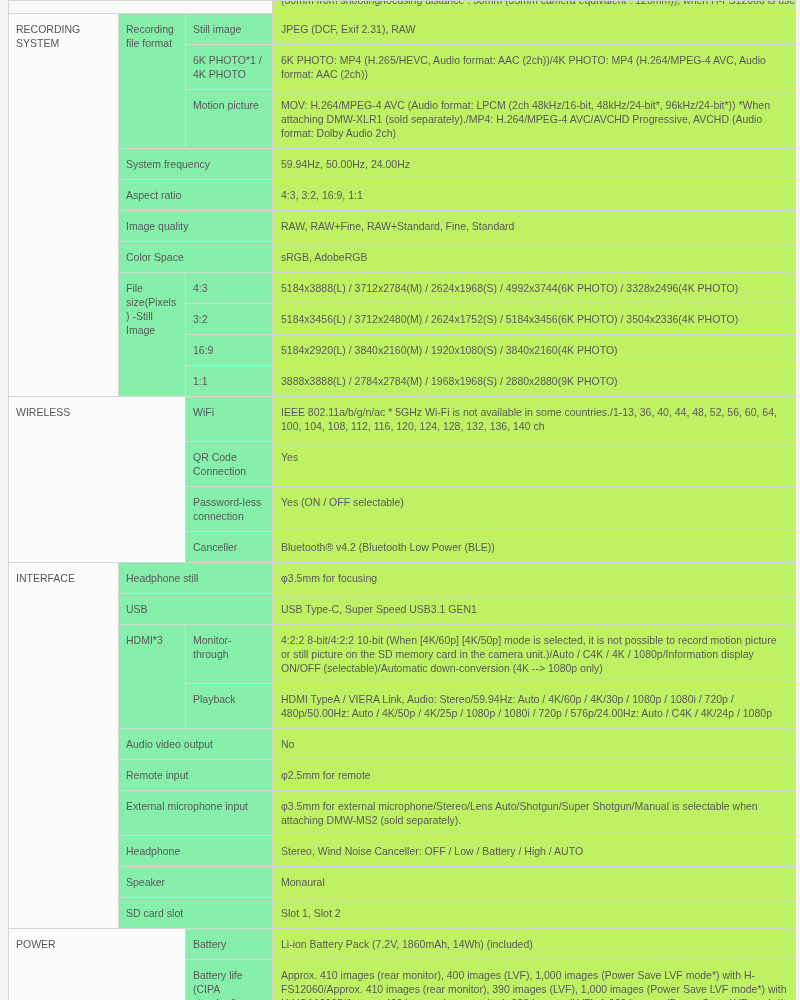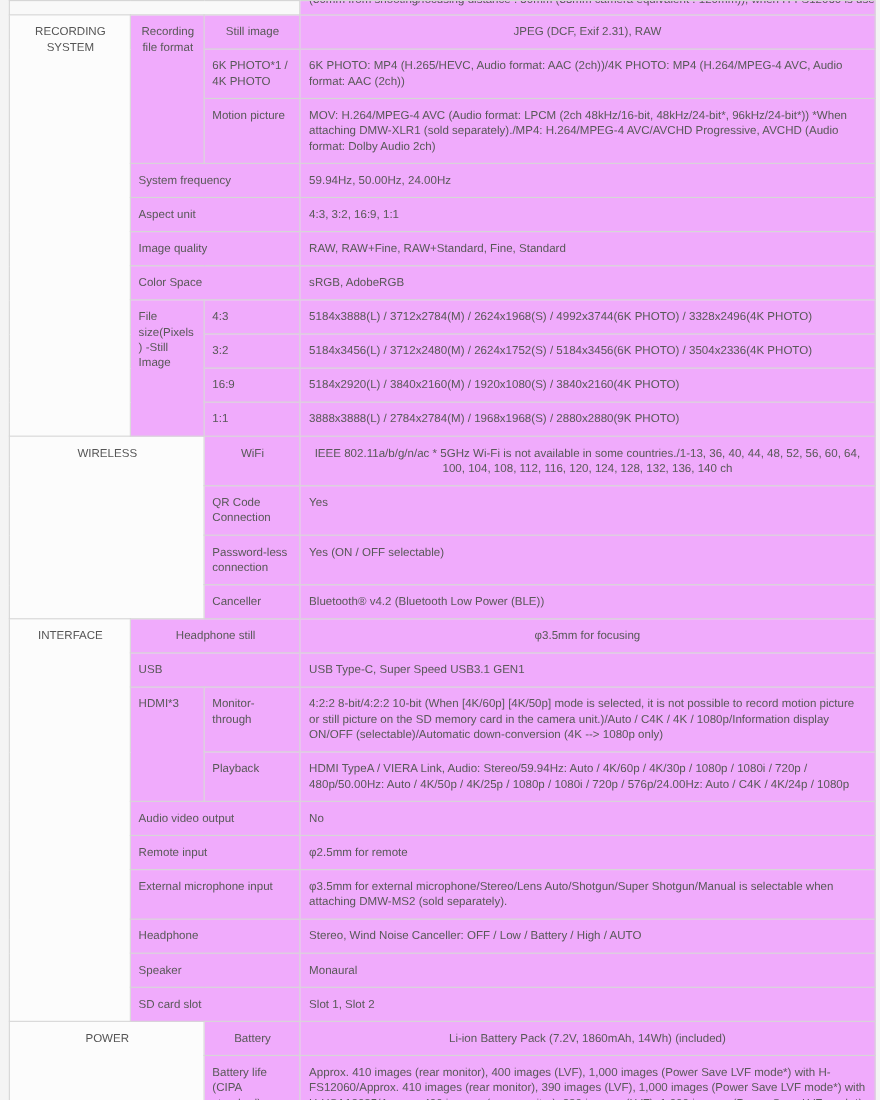--- a/index.html
+++ b/index.html
@@ -29,30 +29,29 @@
     vertical-align: top;
     overflow-wrap: break-word;
     word-wrap: break-word;
   }
   td.cat {
     background: #fcfcfc;
     padding: 8px 6px 8px 7px;
     color: #555;
   }
   td.grp, td.lbl {
-    background: #f0abfc;
+    background: #86efac;
     padding: 8px 6px 8px 7px;
   }
   td.val {
-    background: #f0abfc;
+    background: #bef264;
     padding: 8px 8px 8px 8px;
   }
   tr.sec > td {
     border-top: 1px solid #bfbfbf;
-    text-align: center;
   }
   
   tr.partial td {
     padding: 0;
     height: 12px;
   }
   tr.partial td.lbl { background: #f9f9f9; }
   tr.partial .clipbox {
     height: 12px;
     overflow: hidden;
@@ -98,21 +97,21 @@
       </tr>
       <tr>
         <td class="lbl">Motion picture</td>
         <td class="val">MOV: H.264/MPEG-4 AVC (Audio format: LPCM (2ch 48kHz/16-bit, 48kHz/24-bit*, 96kHz/24-bit*)) *When attaching DMW-XLR1 (sold separately)./MP4: H.264/MPEG-4 AVC/AVCHD Progressive, AVCHD (Audio format: Dolby Audio 2ch)</td>
       </tr>
       <tr>
         <td class="lbl" colspan="2">System frequency</td>
         <td class="val">59.94Hz, 50.00Hz, 24.00Hz</td>
       </tr>
       <tr>
-        <td class="lbl" colspan="2">Aspect unit</td>
+        <td class="lbl" colspan="2">Aspect ratio</td>
         <td class="val">4:3, 3:2, 16:9, 1:1</td>
       </tr>
       <tr>
         <td class="lbl" colspan="2">Image quality</td>
         <td class="val">RAW, RAW+Fine, RAW+Standard, Fine, Standard</td>
       </tr>
       <tr>
         <td class="lbl" colspan="2">Color Space</td>
         <td class="val">sRGB, AdobeRGB</td>
       </tr>

